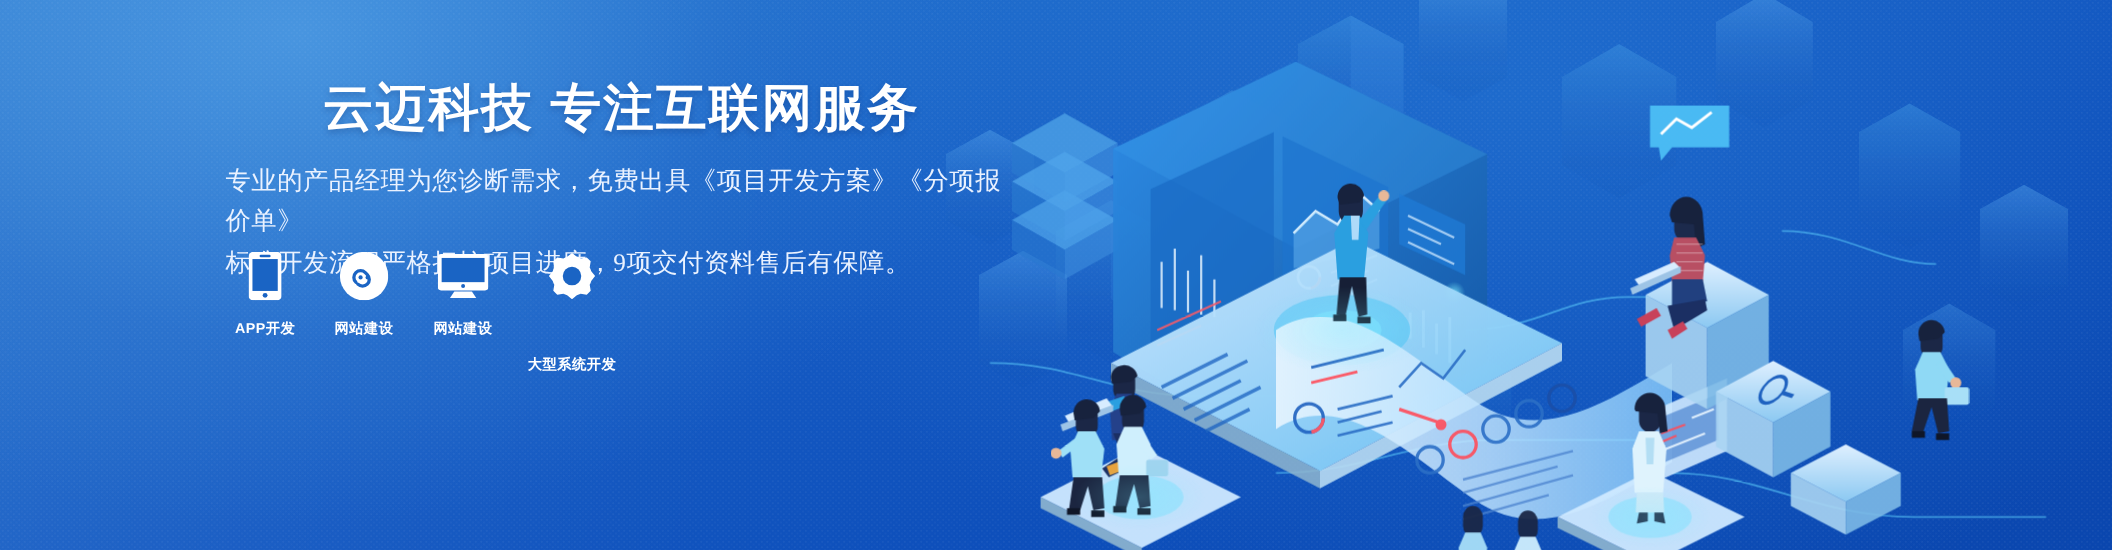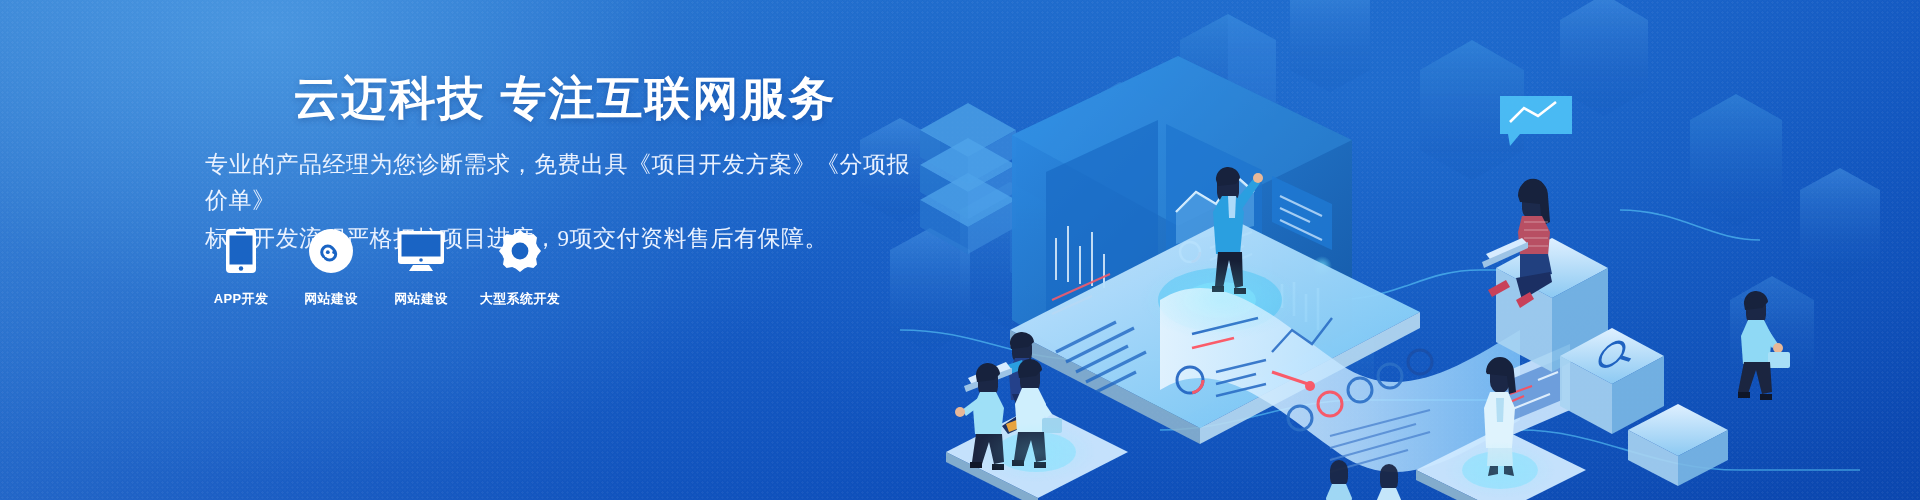--- a/index.html
+++ b/index.html
@@ -36,21 +36,21 @@
     letter-spacing:2px;margin:0 0 22px 0;white-space:nowrap;
     text-shadow:0 2px 6px rgba(0,30,90,.25);
     text-align:center;
   }
   .sub{margin:0;color:#eaf2ff;font-size:23px;line-height:36px;letter-spacing:.5px;font-family:Liberation Serif, serif;}
   .sub.l2{margin-top:2px;}
 
   
   .services{position:absolute;left:205px;top:228px;display:flex;align-items:flex-start;z-index:6;}
   .svc{width:72px;display:flex;flex-direction:column;align-items:center;margin-right:18px;}
-  .svc:last-child{margin-right:0;}
+  .svc:last-child{margin-right:0;gap:32px;}
   .svc-ico{height:46px;display:flex;align-items:center;justify-content:center;margin-bottom:16px;}
   .svc-ico svg{display:block;fill:#ffffff;}
   .svc-label{color:#ffffff;font-size:13px;font-weight:bold;white-space:nowrap;letter-spacing:.4px;}
   .svc.w5{width:90px;}
 
   
   .art{position:absolute;left:860px;top:0;width:1060px;height:500px;z-index:3;}
   .art svg{display:block;width:1060px;height:500px;}
 </style>
 </head>

